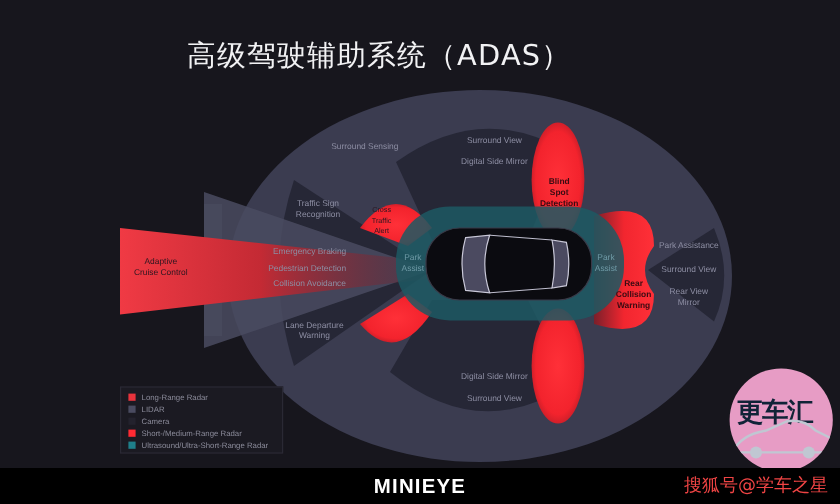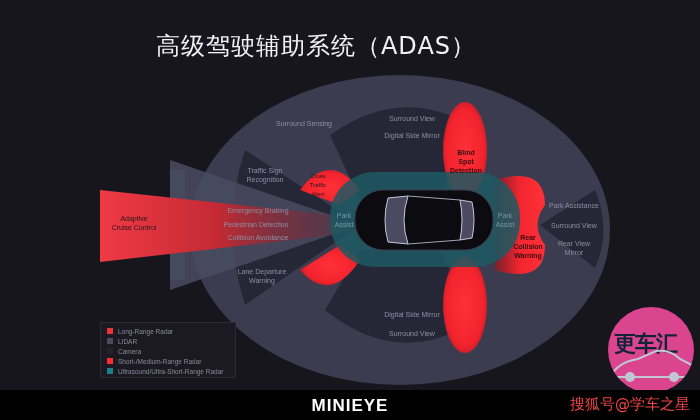--- a/index.html
+++ b/index.html
@@ -12,21 +12,21 @@
   .lbl.dark { color: #2b1620; }
   .lbl.red { color: #3a0b12; font-weight: bold; }
   .lbl.teal { color: #6f9aa6; }
   .legend { position: absolute; left: 100px; top: 322px; width: 136px; height: 56px; border: 1px solid #2a2934; background: #1b1a22; padding: 3px 6px; }
   .legend-item { display: flex; align-items: center; height: 10px; }
   .legend-swatch { width: 6px; height: 6px; margin-right: 5px; }
   .legend-text { font-size: 6.5px; color: #8b8b9a; white-space: nowrap; }
   .footer { position: absolute; left: 0; top: 390px; width: 700px; height: 30px; background: #000; }
   .brand { position: absolute; left: 0; top: 396px; width: 700px; text-align: center; color: #fff; font-weight: bold; font-size: 17px; letter-spacing: 1px; }
   .source { position: absolute; right: 10px; top: 395px; color: #ef4444; font-size: 15px; font-family: "DejaVu Sans", sans-serif; text-shadow: 0 0 2px #000; }
-  .wm { position: absolute; left: 608px; top: 307px; width: 86px; height: 86px; border-radius: 50%; background: #ec4899; opacity: 0.92; overflow: hidden; }
+  .wm { position: absolute; left: 608px; top: 307px; width: 86px; height: 86px; border-radius: 50%; background: #f9a8d4; opacity: 0.92; overflow: hidden; }
   .wm-text { position: absolute; left: 6px; top: 22px; font-size: 22px; font-weight: bold; color: #10253a; font-family: "DejaVu Sans", sans-serif; letter-spacing: -1px; }
 </style>
 </head>
 <body>
 
 <div class="stage"></div>
 
 <svg class="diagram" width="700" height="390">
   <defs>
     <linearGradient id="lrGrad" x1="0" x2="1" y1="0" y2="0">

